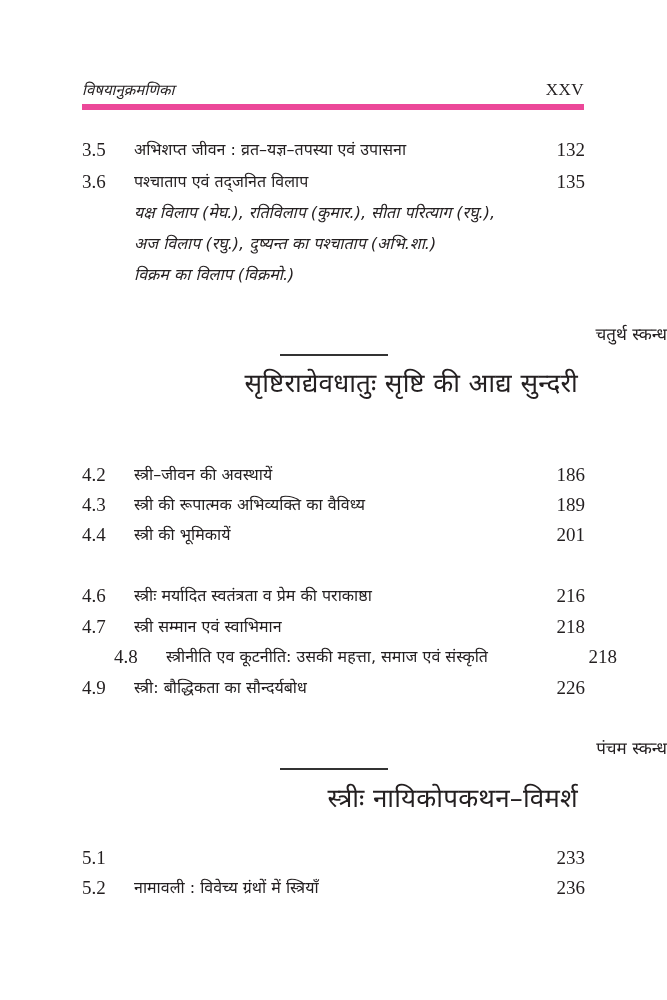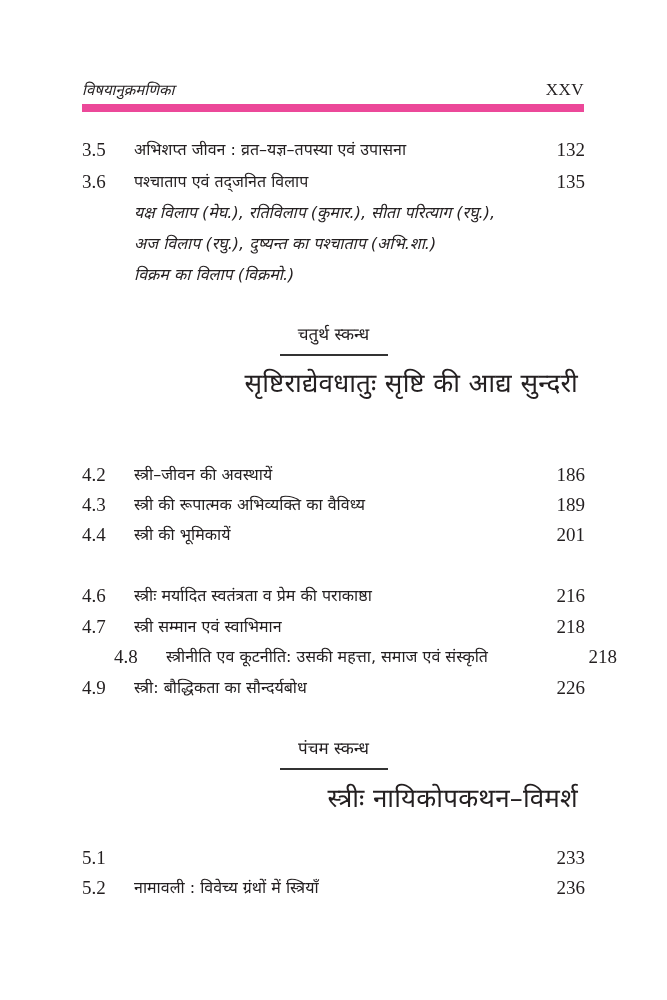--- a/index.html
+++ b/index.html
@@ -20,21 +20,21 @@
       left: 0; top: 0;
       width: 667px; height: 1000px;
     }
     
     .running-header {
       position: absolute;
       left: 82px;
       top: 80px;
       width: 502px;
       height: 24px;
-      border-bottom: 8px solid #ec4899;
+      border-bottom: 6px solid #ec4899;
     }
     .running-header .title {
       position: absolute;
       left: 0;
       top: 0;
       font-family: "DejaVu Sans", sans-serif;
       font-style: italic;
       font-size: 15px;
       line-height: 20px;
     }
@@ -90,21 +90,21 @@
       font-size: 16px;
       line-height: 28px;
       white-space: nowrap;
     }
 
     
     .section-label {
       position: absolute;
       left: 0;
       width: 667px;
-      text-align: center;
+      text-align: right;
       font-family: "DejaVu Sans", sans-serif;
       font-size: 17px;
       line-height: 24px;
     }
     .section-rule {
       position: absolute;
       left: 280px;
       width: 108px;
       height: 0;
       border-top: 2px solid #333333;

